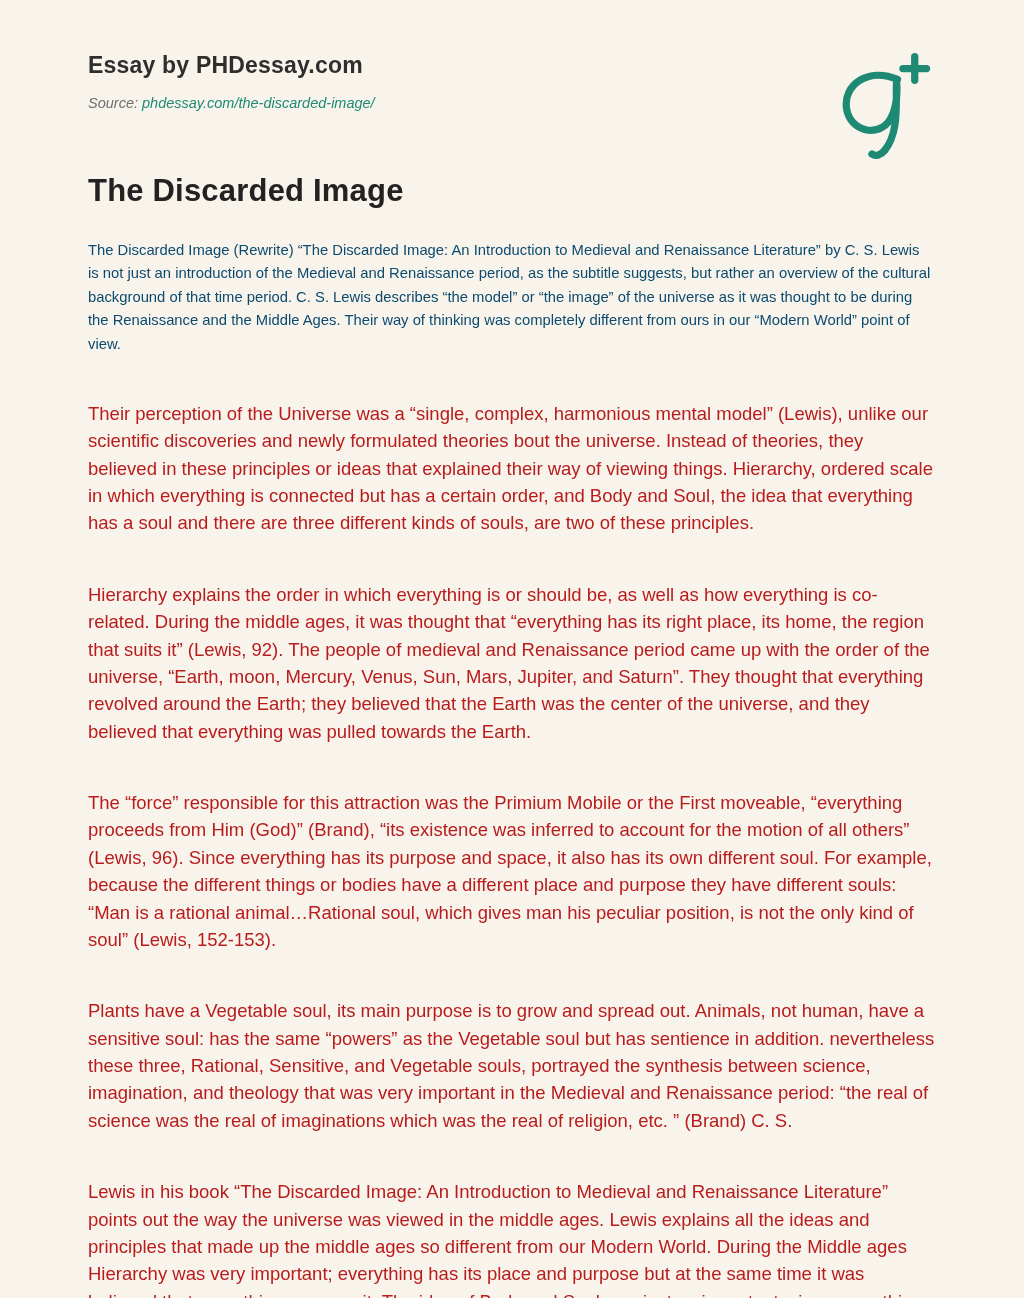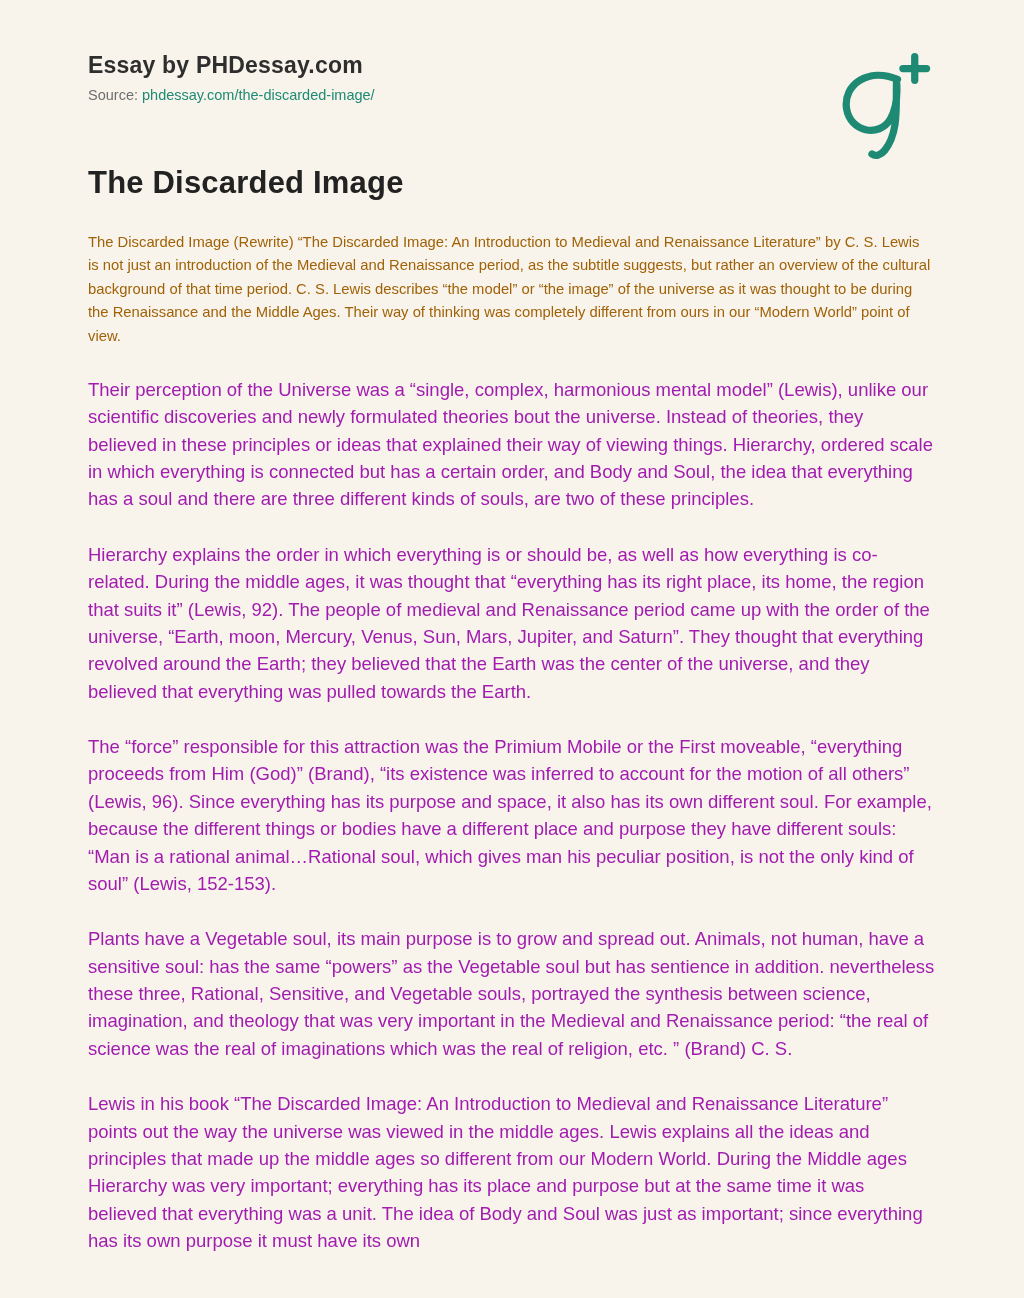--- a/index.html
+++ b/index.html
@@ -21,23 +21,24 @@
     height: 918px;
     padding: 52px 88px 0 88px;
   }
   .byline {
     font-size: 23px;
     font-weight: 700;
     color: #2e2e2e;
     letter-spacing: 0.2px;
   }
   .source-line {
-    margin-top: 8px;
+    margin-top: 16px;
     font-size: 14.5px;
     color: #6f6f6f;
+    font-style: italic;
   }
   .source-link {
     color: #1e8a74;
     text-decoration: none;
     cursor: pointer;
   }
   .logo {
     position: absolute;
     top: 48px;
     right: 92px;
@@ -48,28 +49,28 @@
     margin: 62px 0 8px 0;
     font-size: 31px;
     font-weight: 700;
     color: #222222;
     letter-spacing: 0.2px;
   }
   .intro {
     margin: 30px 4px 0 0;
     font-size: 14.8px;
     line-height: 1.58;
-    color: #a16207;
+    color: #0c4a6e;
     max-width: 850px;
   }
   .body-para {
-    margin: 28px 0 0 0;
+    margin: 44px 0 0 0;
     font-size: 18.5px;
     line-height: 1.48;
-    color: #a21caf;
+    color: #b91c1c;
     max-width: 852px;
   }
 </style>
 </head>
 <body>
 
 <div class="page">
 
   <div>
     <div class="byline">Essay by PHDessay.com</div>

